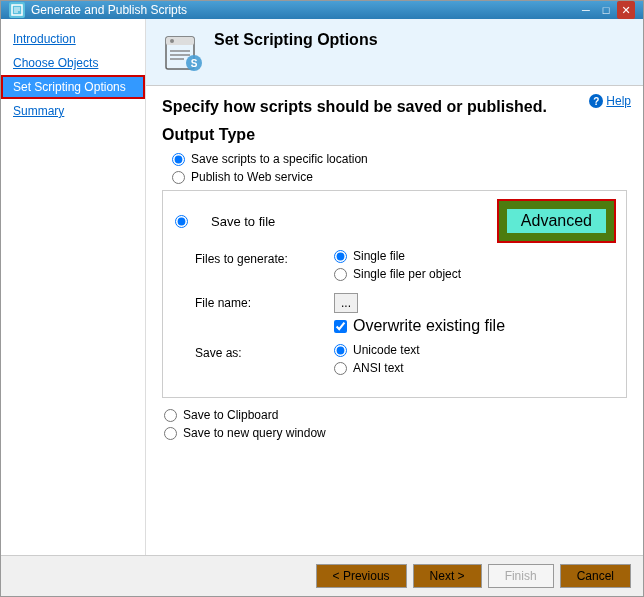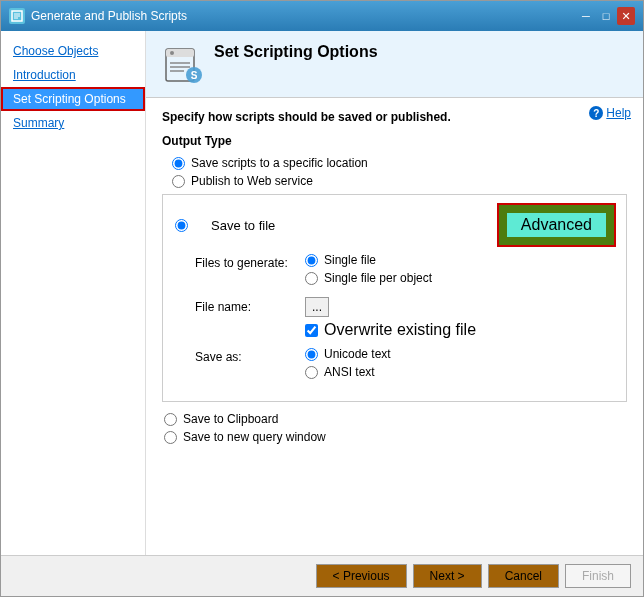--- a/index.html
+++ b/index.html
@@ -21,21 +21,21 @@
       flex-direction: column;
     }
 
     .title-bar {
       background: linear-gradient(to bottom, #4a9fd5, #2a7cb5);
       color: white;
       padding: 6px 8px;
       display: flex;
       align-items: center;
       justify-content: space-between;
-      height: 30px;
+      height: 18px;
       flex-shrink: 0;
     }
 
     .title-bar-left {
       display: flex;
       align-items: center;
       gap: 6px;
     }
 
     .title-bar-icon {
@@ -177,21 +177,21 @@
       border-radius: 50%;
       font-size: 10px;
       display: flex;
       align-items: center;
       justify-content: center;
       font-weight: bold;
     }
 
     .section-label {
       font-weight: bold;
-      font-size: 12px;
+      font-size: 16px;
       margin-bottom: 8px;
       color: #000;
     }
 
     .radio-group {
       margin-left: 10px;
       margin-bottom: 6px;
     }
 
     .radio-option {
@@ -240,20 +240,21 @@
       cursor: pointer;
       color: #000;
       outline: 2px solid #cc0000;
     }
 
     .form-row {
       display: flex;
       align-items: flex-start;
       margin-bottom: 8px;
       margin-left: 20px;
+      gap: 29px;
     }
 
     .form-label {
       width: 110px;
       font-size: 12px;
       padding-top: 3px;
       color: #000;
       flex-shrink: 0;
     }
 
@@ -349,24 +350,24 @@
       <button class="title-bar-btn">─</button>
       <button class="title-bar-btn">□</button>
       <button class="title-bar-btn close">✕</button>
     </div>
   </div>
 
   <div class="content-area">
 
     <div class="sidebar">
       <div class="sidebar-item">
+        <span>Introduction</span>
+      </div>
+      <div class="sidebar-item">
         <span>Choose Objects</span>
-      </div>
-      <div class="sidebar-item">
-        <span>Introduction</span>
       </div>
       <div class="sidebar-item active">
         <span>Set Scripting Options</span>
       </div>
       <div class="sidebar-item">
         <span>Summary</span>
       </div>
     </div>
 
     <div class="main-panel">
@@ -471,16 +472,16 @@
           <input type="radio" name="save_method" id="save-query-window" style="">
           <label for="save-query-window">Save to new query window</label>
         </div>
       </div>
     </div>
   </div>
 
   <div class="footer">
     <button class="footer-btn">&lt; Previous</button>
     <button class="footer-btn">Next &gt;</button>
+    <button class="footer-btn disabled" disabled="">Finish</button>
     <button class="footer-btn">Cancel</button>
-    <button class="footer-btn disabled" disabled="">Finish</button>
   </div>
 </div>
 
 </body></html>

